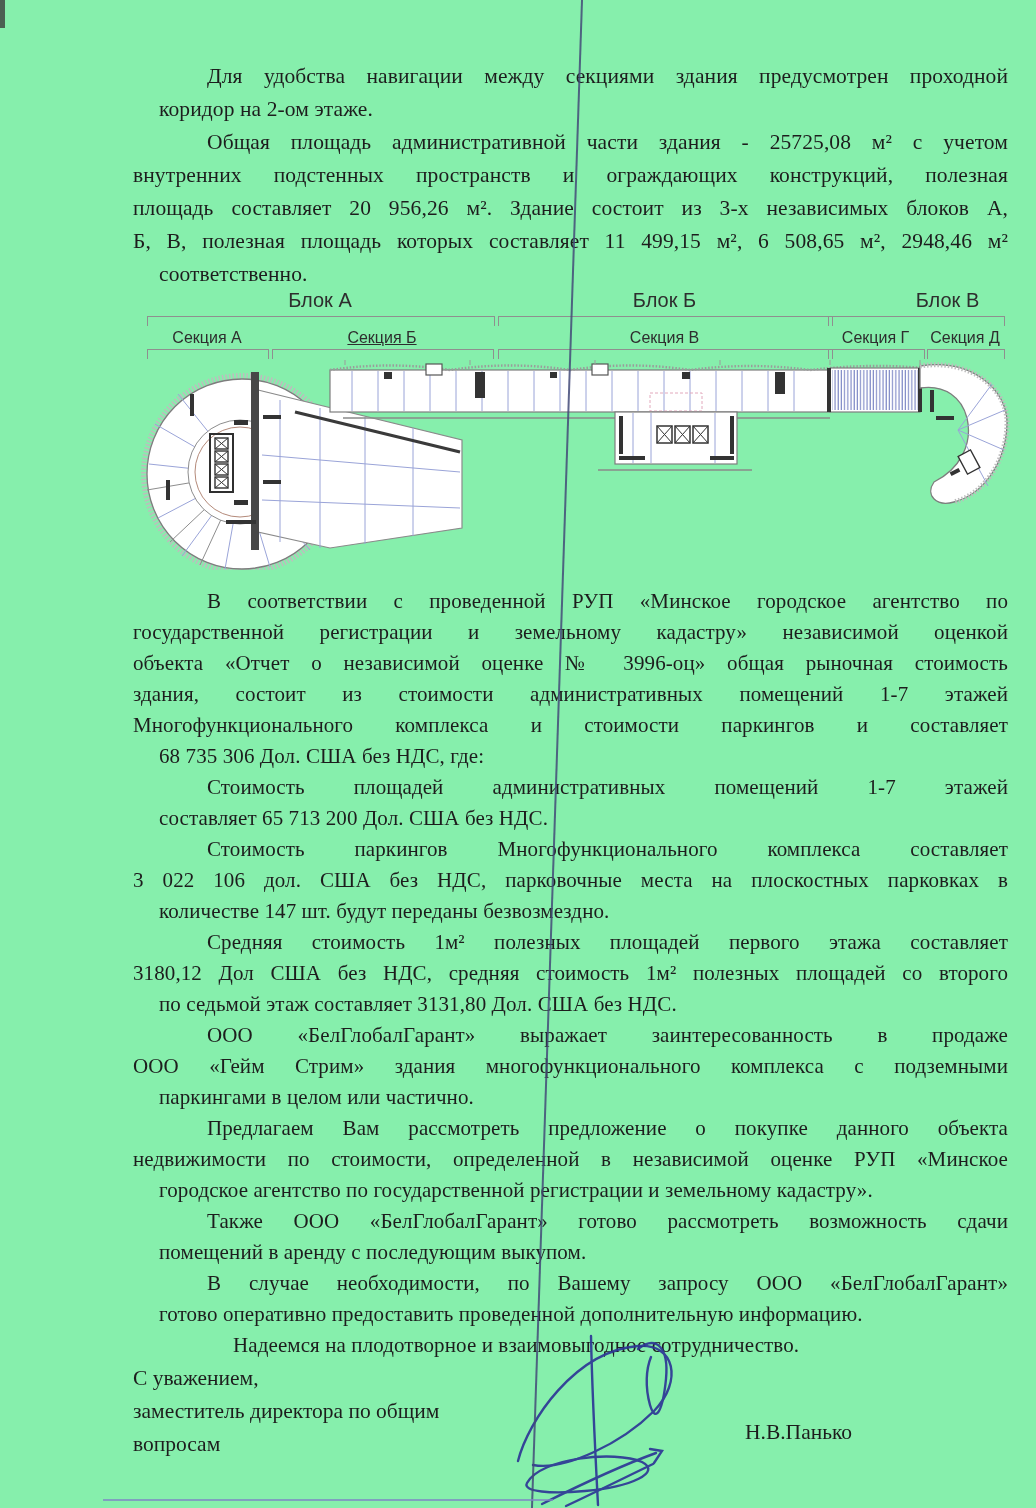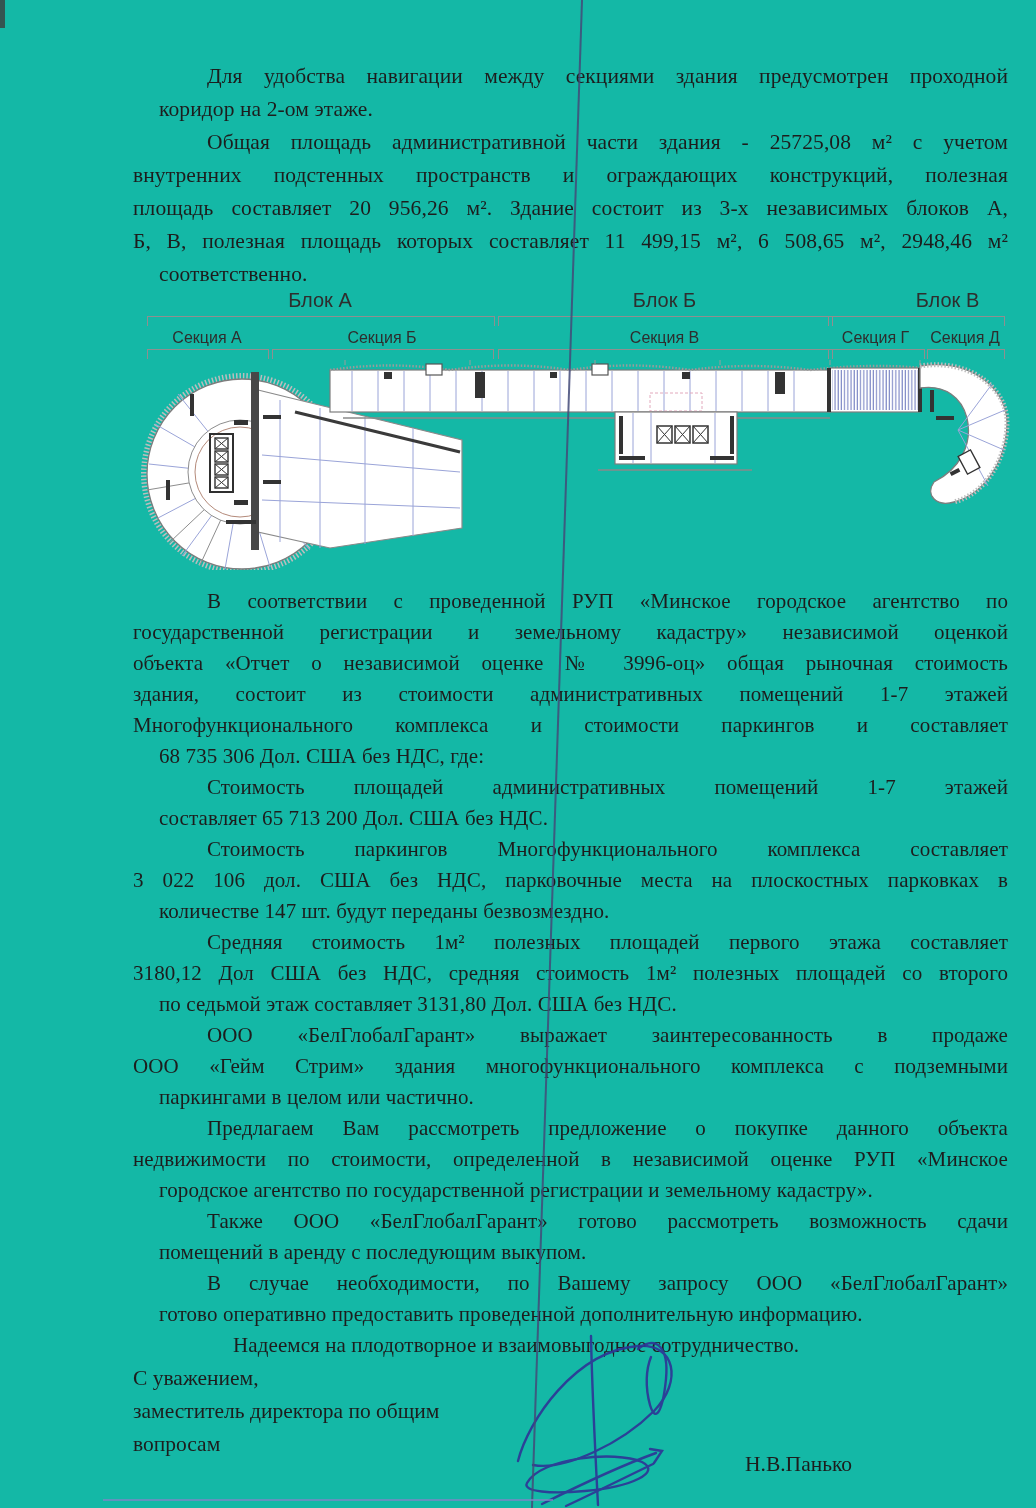--- a/index.html
+++ b/index.html
@@ -1,18 +1,18 @@
 <!DOCTYPE html>
 <html><head>
 <meta charset="utf-8">
 <style>
   html,body{margin:0;padding:0;background:#e9e9e9;}
   .page{
     position:relative; width:1036px; height:1508px; margin:0 auto;
-    background:#14b8a6; overflow:hidden;
+    background:#86efac; overflow:hidden;
     font-family:"Liberation Serif", serif; color:#1d1d1d;
   }
   
   .textblock{position:absolute; left:133px; width:875px;}
   .intro{top:60px;}
   .body-text{top:586px;}
   .para{margin:0; padding:0;}
   .line{
     height:31px; line-height:31px; font-size:21px;
     text-align:justify; text-align-last:justify;
@@ -34,21 +34,21 @@
     border-top:1.5px solid #8f8f8f;
     border-left:1.5px solid #8f8f8f;
     border-right:1.5px solid #8f8f8f;
   }
   .bracket.row-block{top:30px;}
   .bracket.row-sec{top:63px;}
   .plan-svg{position:absolute; left:0; top:74px;}
   
   .closing{position:absolute; left:133px; top:1362px; width:875px; height:130px;}
   .close-line{font-size:21.5px; height:33px; line-height:33px;}
-  .signer{position:absolute; left:612px; top:58px; font-size:21.5px;margin-top:32px;}
+  .signer{position:absolute; left:612px; top:58px; font-size:21.5px;}
   
   .signature-svg{position:absolute; left:470px; top:1333px;}
   .fold-line{
     position:absolute; left:556px; top:-2px; width:2px; height:1512px;
     background:#434a78; opacity:.85; transform:rotate(1.9deg);
   }
   .bottom-line{
     position:absolute; left:103px; top:1499px; width:450px; height:2px;
     background:#7d86c6; opacity:.75;
   }
@@ -80,21 +80,21 @@
 
     <div class="blk-label" style="left:17px;width:346px;">Блок А</div>
     <div class="blk-label" style="left:368px;width:333px;">Блок Б</div>
     <div class="blk-label" style="left:730px;width:175px;">Блок В</div>
 
     <div class="bracket row-block" style="left:17px;width:346px;"></div>
     <div class="bracket row-block" style="left:368px;width:333px;"></div>
     <div class="bracket row-block" style="left:698px;width:175px;"></div>
 
     <div class="sec-label" style="left:17px;width:120px;">Секция А</div>
-    <div class="sec-label" style="left:142px;width:220px;">Секция Б</div>
+    <div class="sec-label" style="left:142px;width:220px;text-decoration:underline;">Секция Б</div>
     <div class="sec-label" style="left:368px;width:333px;">Секция В</div>
     <div class="sec-label" style="left:698px;width:95px;">Секция Г</div>
     <div class="sec-label" style="left:797px;width:76px;">Секция Д</div>
 
     <div class="bracket row-sec" style="left:17px;width:120px;"></div>
     <div class="bracket row-sec" style="left:142px;width:220px;"></div>
     <div class="bracket row-sec" style="left:368px;width:333px;"></div>
     <div class="bracket row-sec" style="left:698px;width:95px;"></div>
     <div class="bracket row-sec" style="left:797px;width:76px;"></div>
 

